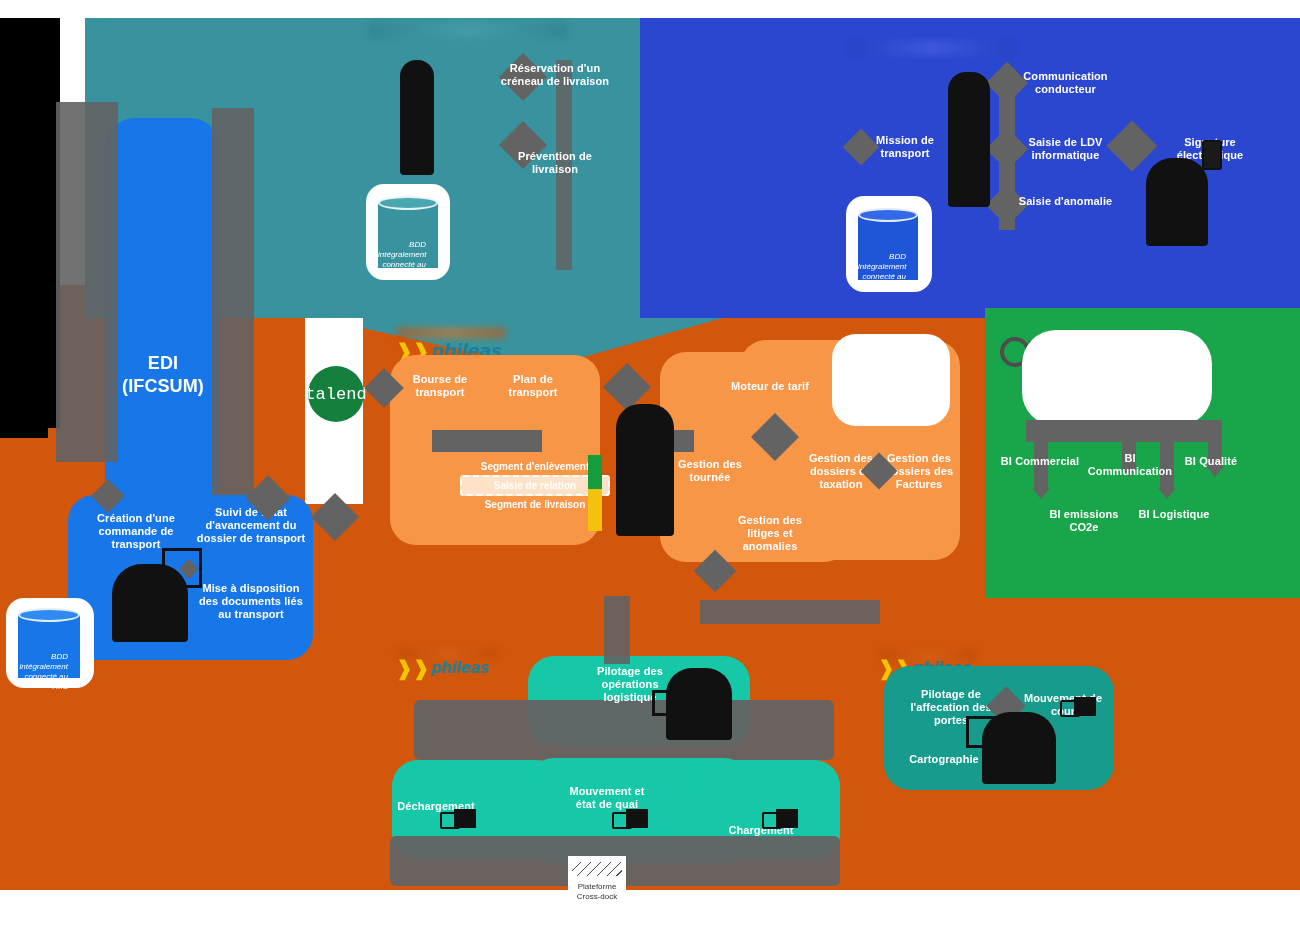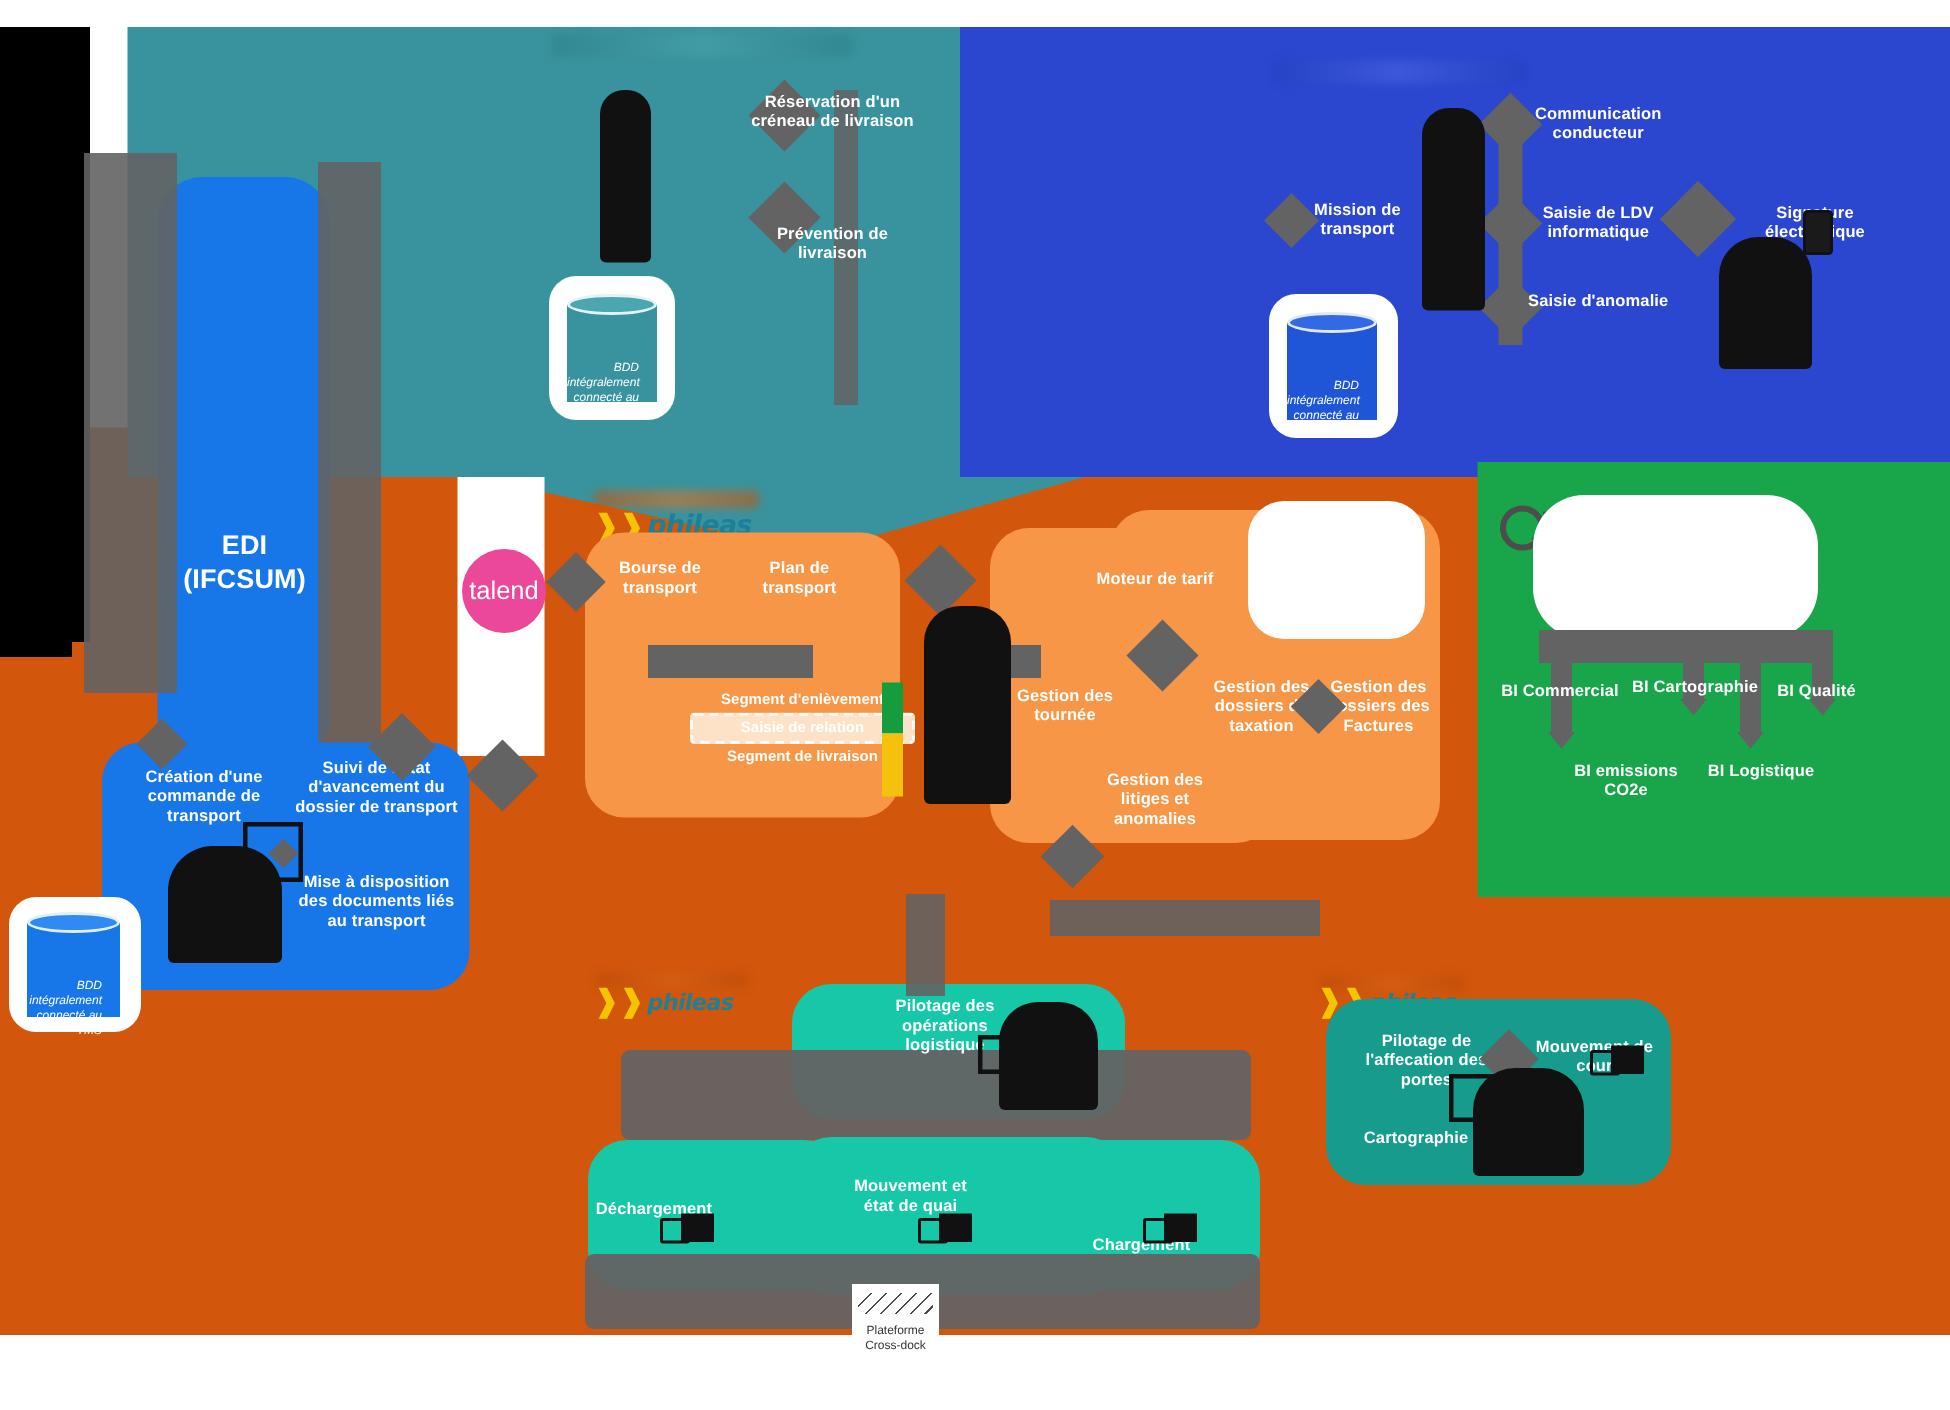--- a/index.html
+++ b/index.html
@@ -42,21 +42,21 @@
   .dia{position:absolute;background:#636363;transform:rotate(45deg);}
   .bar{position:absolute;background:#636363;}
   .arrowdown{position:absolute;width:0;height:0;border-left:9px solid transparent;
              border-right:9px solid transparent;border-top:11px solid #636363;}
 
   
   .redact{position:absolute;filter:blur(3px);opacity:.55;border-radius:3px;}
 
   
   .logo-talend{position:absolute;width:56px;height:56px;border-radius:50%;
-               background:#ec4899;color:#fff;font-family:Liberation Sans, sans-serif;
+               background:#15803d;color:#fff;font-family:Liberation Mono, monospace;
                font-size:17px;display:flex;align-items:center;justify-content:center;}
   .logo-white-strip{position:absolute;background:#ffffff;}
   .logo-phileas{position:absolute;display:flex;align-items:center;gap:2px;}
   .logo-phileas .glyph{color:#f5c400;font-size:20px;font-weight:bold;line-height:1;}
   .logo-phileas .word{color:#1f7f96;font-size:18px;font-style:italic;font-weight:bold;
                       letter-spacing:-.5px;font-family:"DejaVu Sans",sans-serif;}
   .logo-qlik{position:absolute;display:flex;align-items:center;color:#4d4d4d;
              font-size:26px;font-weight:bold;letter-spacing:-1px;}
   .logo-qlik .qring{width:22px;height:22px;border:4px solid #4d4d4d;border-radius:50%;
                     margin-right:-3px;position:relative;}
@@ -169,21 +169,21 @@
   <div class="bar" style="left:1034px;top:440px;width:14px;height:50px;"></div>
   <div class="arrowdown" style="left:1032px;top:488px;"></div>
   <div class="bar" style="left:1122px;top:440px;width:14px;height:28px;"></div>
   <div class="arrowdown" style="left:1120px;top:466px;"></div>
   <div class="bar" style="left:1160px;top:440px;width:14px;height:50px;"></div>
   <div class="arrowdown" style="left:1158px;top:488px;"></div>
   <div class="bar" style="left:1208px;top:440px;width:14px;height:28px;"></div>
   <div class="arrowdown" style="left:1206px;top:466px;"></div>
 
   <div class="lbl lbl-11" style="left:996px;top:455px;width:88px;">BI Commercial</div>
-  <div class="lbl lbl-11" style="left:1086px;top:452px;width:88px;">BI Cartographie</div>
+  <div class="lbl lbl-11" style="left:1086px;top:452px;width:88px;">BI Communication</div>
   <div class="lbl lbl-11" style="left:1166px;top:455px;width:90px;">BI Qualité</div>
   <div class="lbl lbl-11" style="left:1044px;top:508px;width:80px;">BI emissions CO2e</div>
   <div class="lbl lbl-11" style="left:1134px;top:508px;width:80px;">BI Logistique</div>
 
   <div class="blob blob-blue" style="left:105px;top:118px;width:115px;height:400px;border-radius:30px 30px 40px 40px;"></div>
   <div class="lbl lbl-12" style="left:118px;top:352px;width:90px;line-height:1.25;">EDI (IFCSUM)</div>
 
   <div class="logo-white-strip" style="left:305px;top:318px;width:58px;height:186px;"></div>
   <div class="logo-talend" style="left:308px;top:366px;">talend</div>
 

